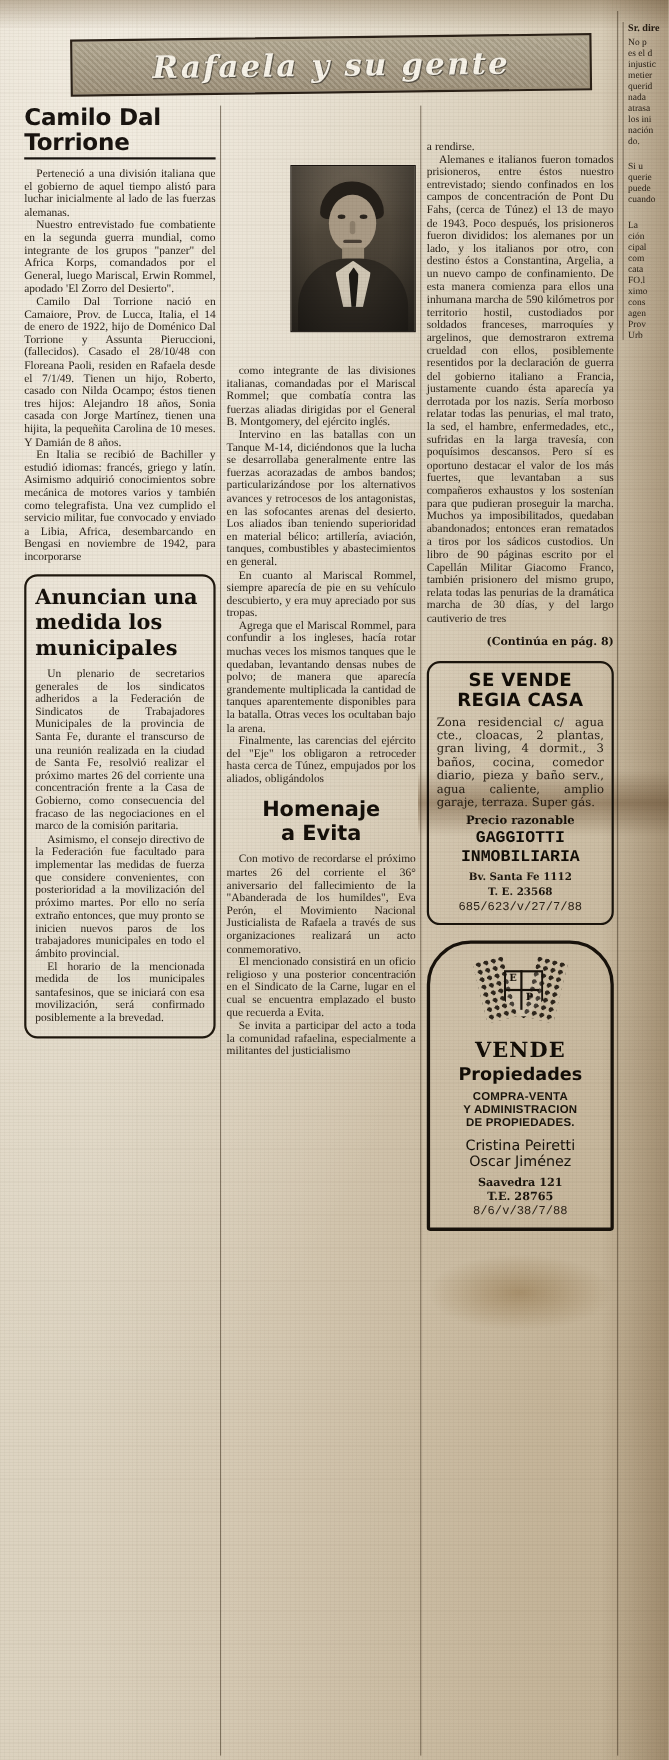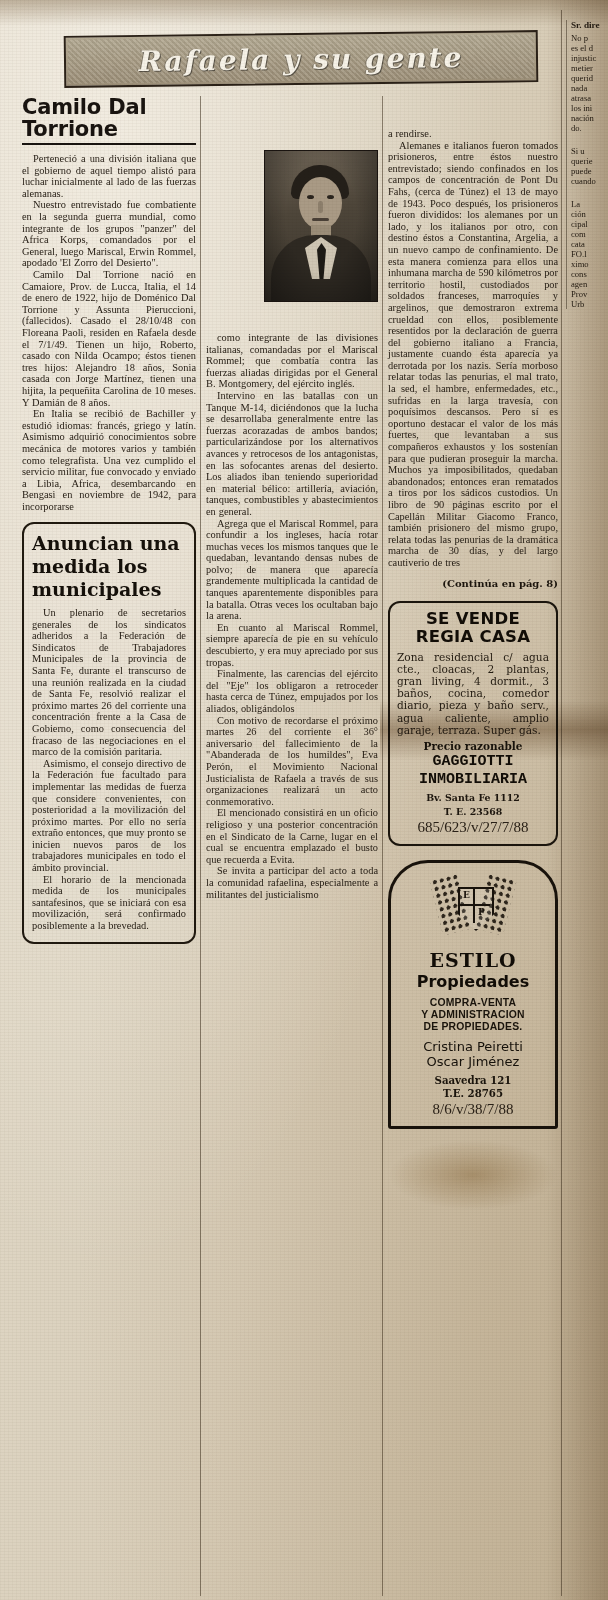--- a/index.html
+++ b/index.html
@@ -147,21 +147,21 @@
   }
   .ad-price{
     font-family:"DejaVu Serif", serif;font-weight:bold;
     font-size:10.5px;margin-top:4px;color:#1a140c;
   }
   .ad-firm{
     font-family:Liberation Mono, monospace;font-weight:bold;
     font-size:15px;line-height:1.1;margin-top:2px;color:#120d07;
   }
   .ad-line{font-family:"DejaVu Serif",serif;font-weight:bold;font-size:9.4px;margin-top:3px;color:#1d160e;}
-  .ad-code{font-family:Liberation Serif, serif;font-size:15px;margin-top:2px;color:#2a2117;}
+  .ad-code{font-family:Liberation Mono, monospace;font-size:11px;margin-top:2px;color:#2a2117;}
 
   .ad2{position:relative;border:3px solid #18120b;margin-top:14px;padding:6px 6px 8px 6px;text-align:center;
        border-radius:40px 40px 3px 3px;}
   .crest{margin:4px auto 2px auto;width:78px;height:74px;position:relative;}
   .crest .shield{position:absolute;left:24px;top:14px;width:32px;height:40px;
      border:2px solid #18120b;background:rgba(255,255,255,.12);
      clip-path:polygon(0 0,100% 0,100% 62%,50% 100%,0 62%);}
   .crest .vbar{position:absolute;left:39px;top:14px;width:2px;height:36px;background:#18120b;}
   .crest .hbar{position:absolute;left:24px;top:31px;width:32px;height:2px;background:#18120b;}
   .crest .lE{position:absolute;left:29px;top:17px;font:bold 9px "DejaVu Serif",serif;color:#18120b;}
@@ -229,24 +229,28 @@
       <div class="shoulders"></div>
       <div class="shirt"></div>
       <div class="tie"></div>
       <div class="vig"></div>
     </div>
 
     <div style="height:182px;"></div>
 
     <p class="body">como integrante de las divisiones italianas, comandadas por el Mariscal Rommel; que combatía contra las fuerzas aliadas dirigidas por el General B. Montgomery, del ejército inglés.</p>
     <p class="body">Intervino en las batallas con un Tanque M-14, diciéndonos que la lucha se desarrollaba generalmente entre las fuerzas acorazadas de ambos bandos; particularizándose por los alternativos avances y retrocesos de los antagonistas, en las sofocantes arenas del desierto. Los aliados iban teniendo superioridad en material bélico: artillería, aviación, tanques, combustibles y abastecimientos en general.</p>
+    <p class="body">En cuanto al Mariscal Rommel, siempre aparecía de pie en su vehículo descubierto, y era muy apreciado por sus tropas.</p>
     <p class="body">Agrega que el Mariscal Rommel, para confundir a los ingleses, hacía rotar muchas veces los mismos tanques que le quedaban, levantando densas nubes de polvo; de manera que aparecía grandemente multiplicada la cantidad de tanques aparentemente disponibles para la batalla. Otras veces los ocultaban bajo la arena.</p>
-    <p class="body">En cuanto al Mariscal Rommel, siempre aparecía de pie en su vehículo descubierto, y era muy apreciado por sus tropas.</p>
     <p class="body">Finalmente, las carencias del ejército del "Eje" los obligaron a retroceder hasta cerca de Túnez, empujados por los aliados, obligándolos</p>
 
+    <div class="subhead">
+      <div>Homenaje</div>
+      <div>a Evita</div>
+    </div>
 
     <p class="body">Con motivo de recordarse el próximo martes 26 del corriente el 36° aniversario del fallecimiento de la "Abanderada de los humildes", Eva Perón, el Movimiento Nacional Justicialista de Rafaela a través de sus organizaciones realizará un acto conmemorativo.</p>
     <p class="body">El mencionado consistirá en un oficio religioso y una posterior concentración en el Sindicato de la Carne, lugar en el cual se encuentra emplazado el busto que recuerda a Evita.</p>
     <p class="body">Se invita a participar del acto a toda la comunidad rafaelina, especialmente a militantes del justicialismo</p>
   </div>
 
   <div class="col" id="col3" style="top:128px;">
     <p class="body" style="text-indent:0;">a rendirse.</p>
     <p class="body">Alemanes e italianos fueron tomados prisioneros, entre éstos nuestro entrevistado; siendo confinados en los campos de concentración de Pont Du Fahs, (cerca de Túnez) el 13 de mayo de 1943. Poco después, los prisioneros fueron divididos: los alemanes por un lado, y los italianos por otro, con destino éstos a Constantina, Argelia, a un nuevo campo de confinamiento. De esta manera comienza para ellos una inhumana marcha de 590 kilómetros por territorio hostil, custodiados por soldados franceses, marroquíes y argelinos, que demostraron extrema crueldad con ellos, posiblemente resentidos por la declaración de guerra del gobierno italiano a Francia, justamente cuando ésta aparecía ya derrotada por los nazis. Sería morboso relatar todas las penurias, el mal trato, la sed, el hambre, enfermedades, etc., sufridas en la larga travesía, con poquísimos descansos. Pero sí es oportuno destacar el valor de los más fuertes, que levantaban a sus compañeros exhaustos y los sostenían para que pudieran proseguir la marcha. Muchos ya imposibilitados, quedaban abandonados; entonces eran rematados a tiros por los sádicos custodios. Un libro de 90 páginas escrito por el Capellán Militar Giacomo Franco, también prisionero del mismo grupo, relata todas las penurias de la dramática marcha de 30 días, y del largo cautiverio de tres</p>
 
@@ -267,21 +271,21 @@
     <div class="ad2">
       <div class="crest">
         <div class="leafL"></div>
         <div class="leafR"></div>
         <div class="shield"></div>
         <div class="vbar"></div>
         <div class="hbar"></div>
         <div class="lE">E</div>
         <div class="lP">P</div>
       </div>
-      <div class="ad2-name">ESTILO</div>
+      <div class="ad2-name">VENDE</div>
       <div class="ad2-sub">Propiedades</div>
       <div class="ad2-svc">COMPRA-VENTA</div>
       <div class="ad2-svc" style="margin-top:0;">Y ADMINISTRACION</div>
       <div class="ad2-svc" style="margin-top:0;">DE PROPIEDADES.</div>
       <div class="ad2-people">Cristina Peiretti</div>
       <div class="ad2-people" style="margin-top:0;">Oscar Jiménez</div>
       <div class="ad2-addr">Saavedra 121</div>
       <div class="ad2-addr" style="margin-top:1px;">T.E. 28765</div>
       <div class="ad-code">8/6/v/38/7/88</div>
     </div>

